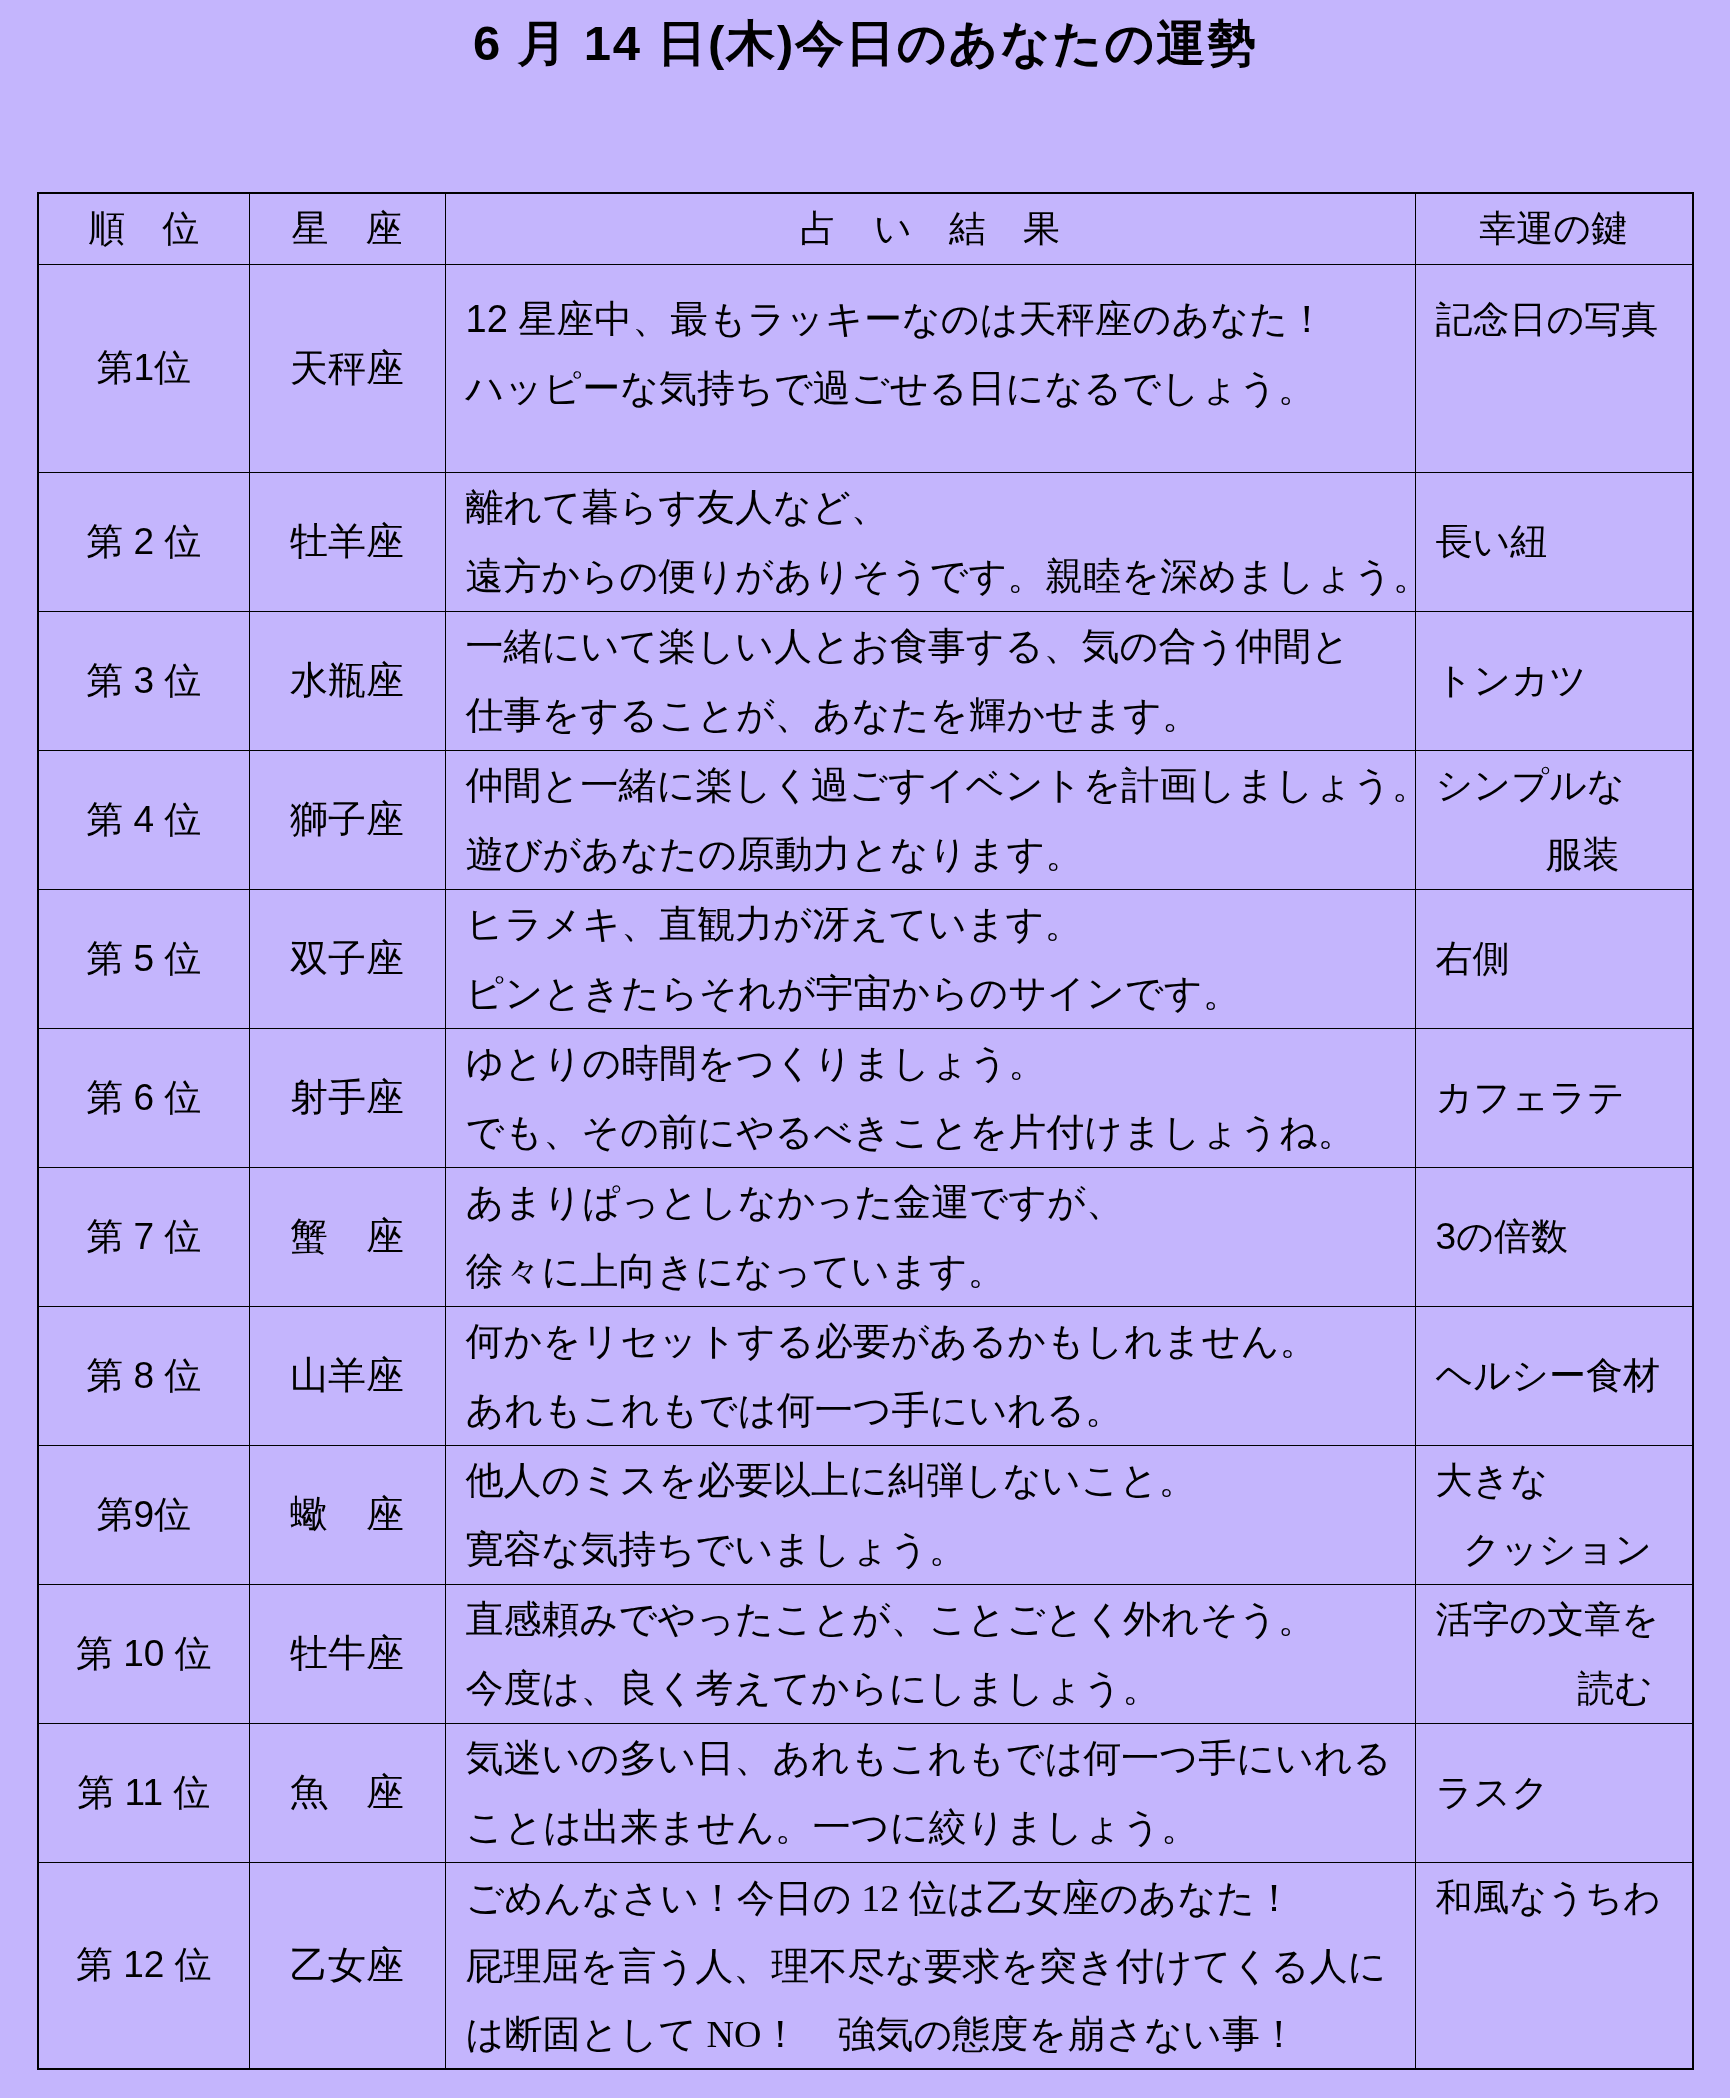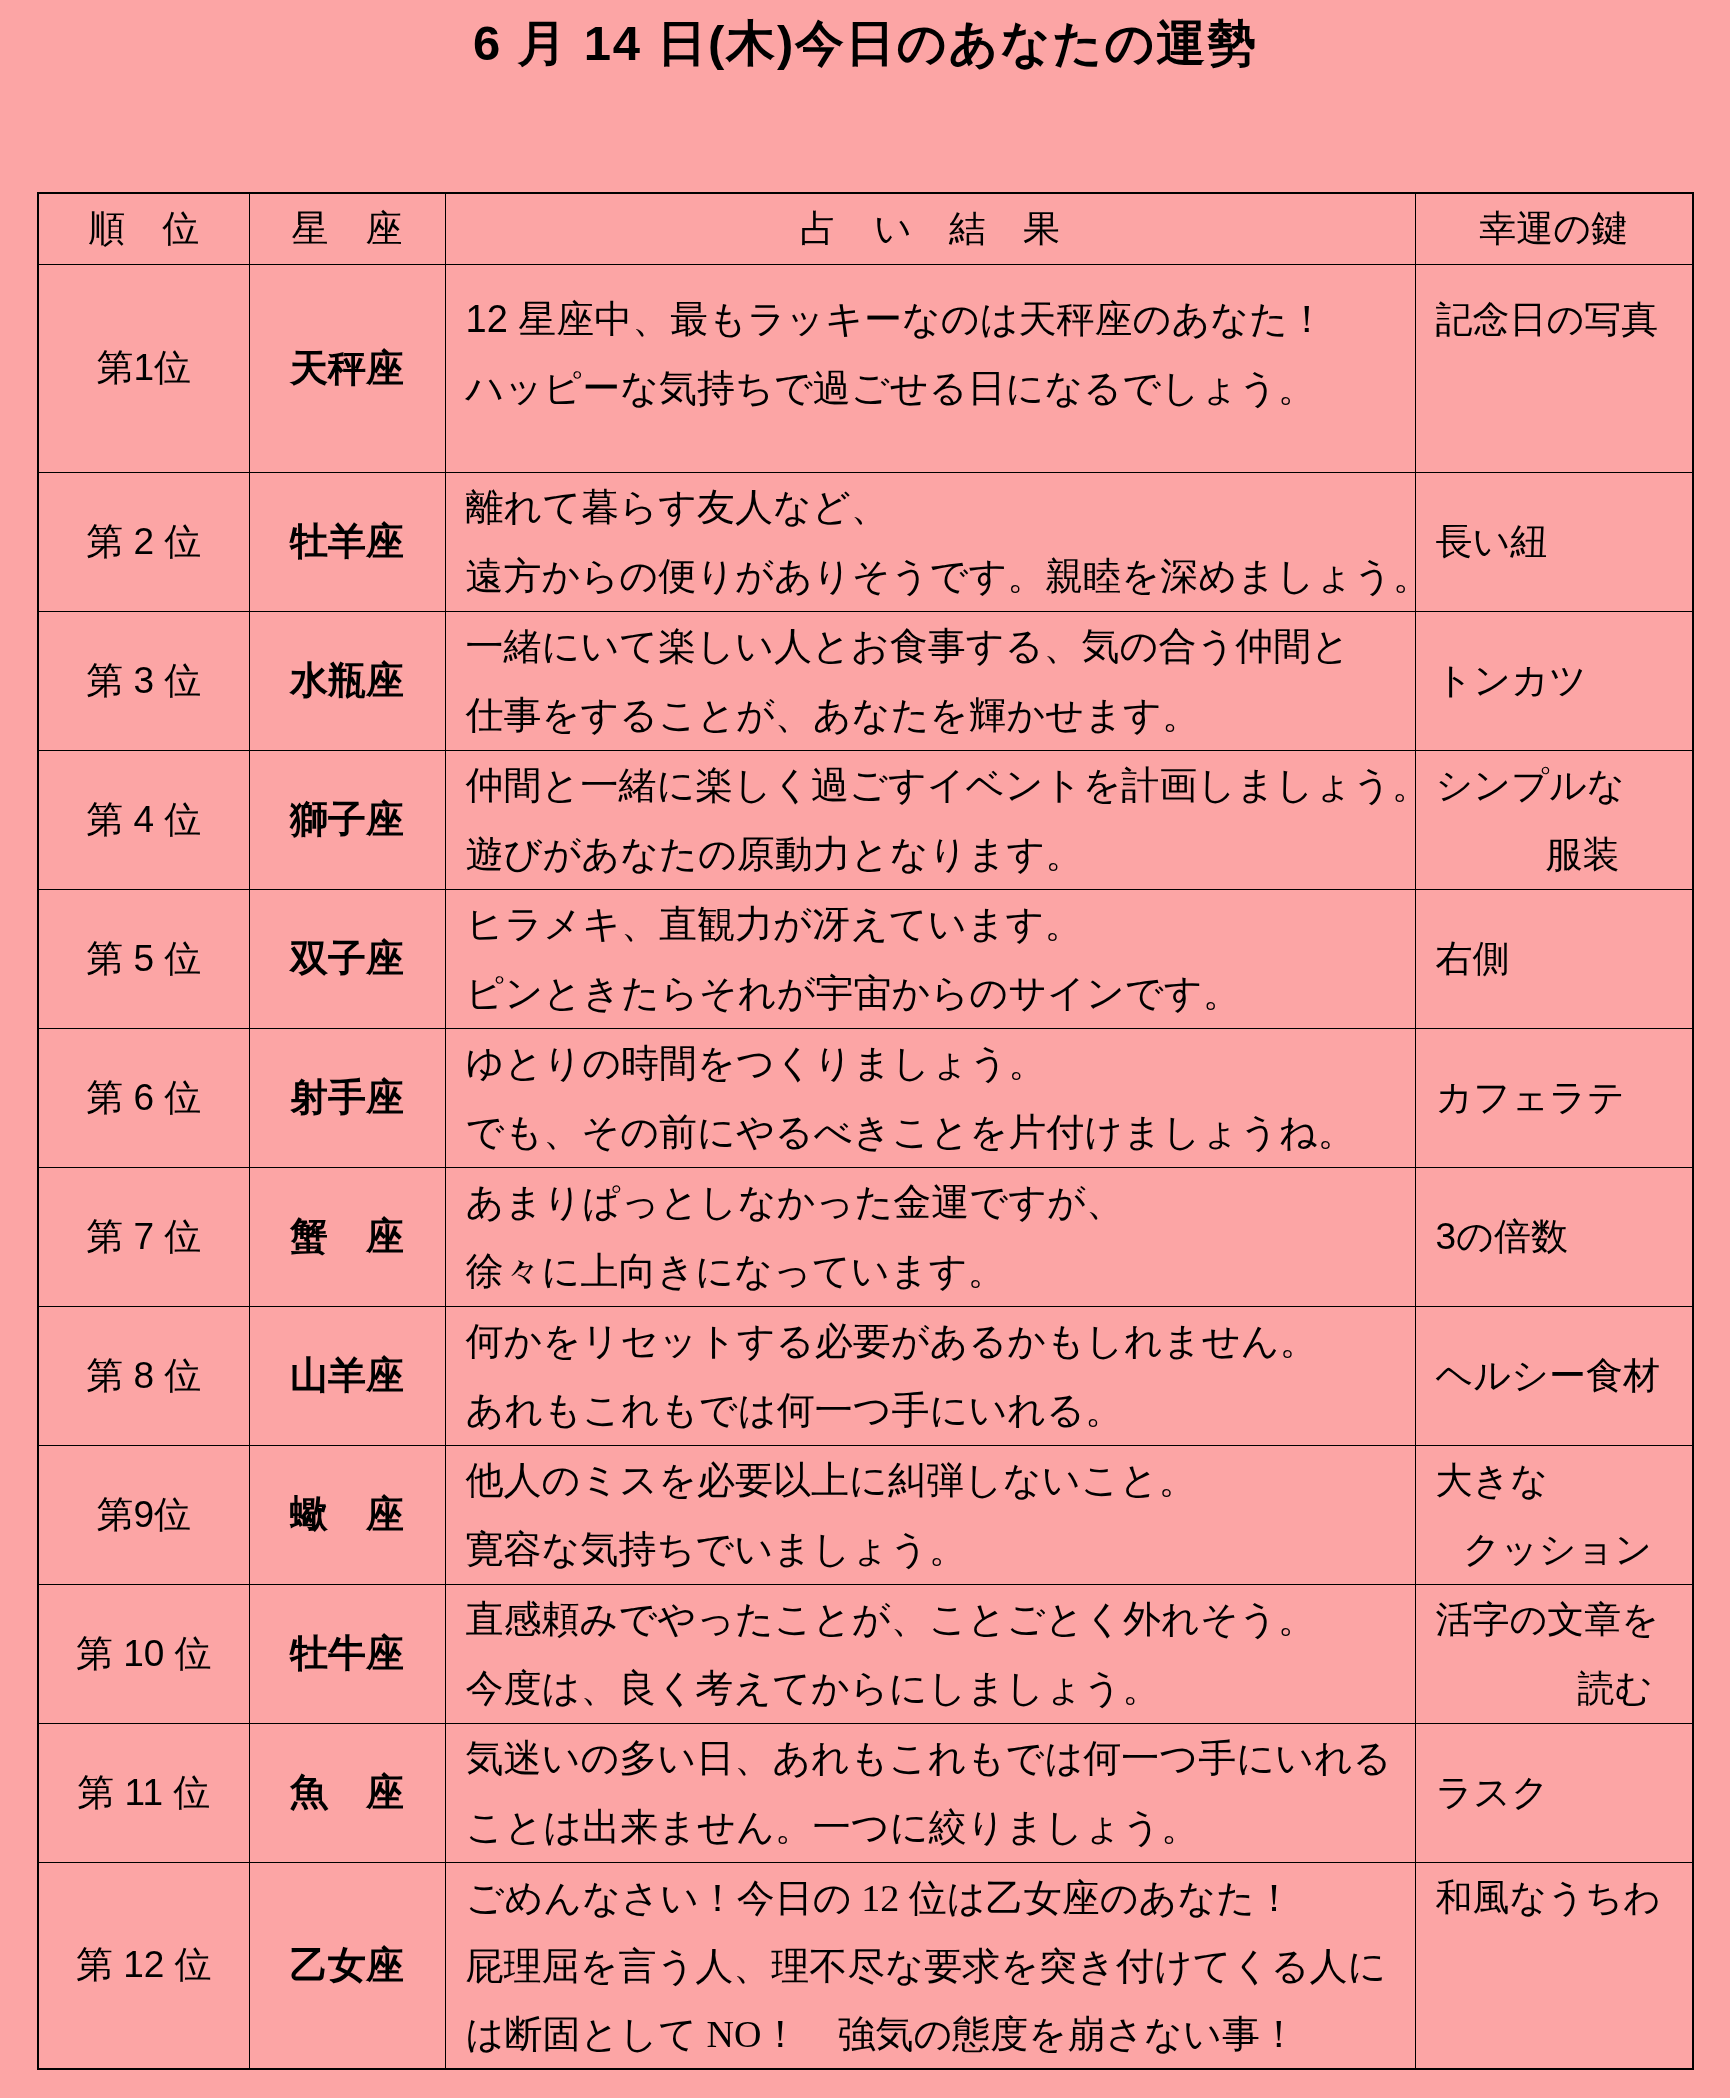--- a/index.html
+++ b/index.html
@@ -1,20 +1,20 @@
 <!DOCTYPE html>
 <html lang="ja" style="font-size:14.6px"><head>
 <meta charset="utf-8">
 <style>
   html,body{margin:0;padding:0;background:#ffffff;}
   .page{
     position:relative;
     width:1731px;
     height:2099px;
-    background:#fca5a5;
+    background:#c4b5fd;
     color:#000000;
     font-family:"Liberation Sans", sans-serif;
   }
   .title{
     position:absolute;
     top:11px;
     left:0;
     width:100%;
     text-align:center;
     font-size:49px;
@@ -40,21 +40,21 @@
     padding:0;
     vertical-align:middle;
     font-weight:normal;
   }
   tr.h-header{height:71px;}
   tr.h-first{height:208px;}
   tr.h-mid{height:139px;}
   tr.h-last{height:207px;}
   th{font-size:37px; text-align:center; white-space:nowrap;}
   td.c-rank{font-size:37px; text-align:center; white-space:nowrap;}
-  td.c-sign{font-size:38px; text-align:center; white-space:nowrap;font-weight:bold;}
+  td.c-sign{font-size:38px; text-align:center; white-space:nowrap;}
   td.c-result{text-align:left; padding-left:20px; padding-right:9.1px;margin-left:31px;}
   td.c-lucky{text-align:left; padding-left:20px; padding-right:5.5px;}
   td.v-top{vertical-align:top;}
   .pad-first{padding-top:20px;}
   .pad-last{padding-top:1px;font-family:Liberation Serif, serif;}
   .line{font-size:38px; line-height:69px; white-space:nowrap;}
   .line-tight{line-height:68px;}
   .lline{font-size:37px; line-height:69px; white-space:nowrap;}
   .lline-tight{line-height:68px;}
   .ind-sm{padding-left:27.4px;}

